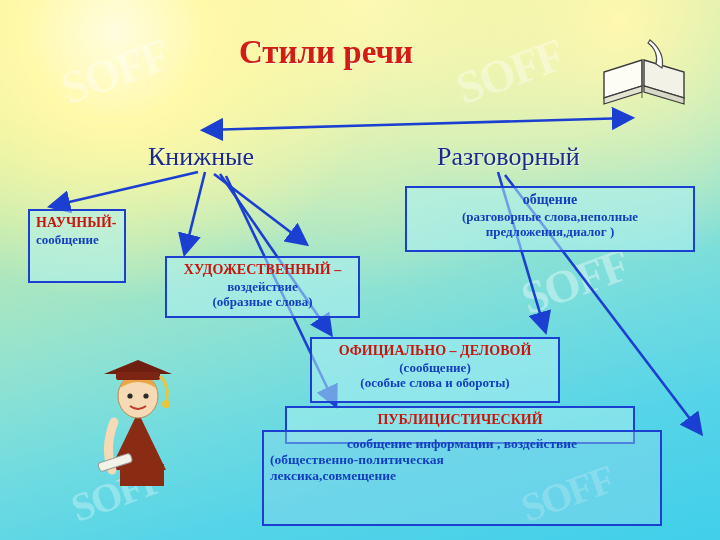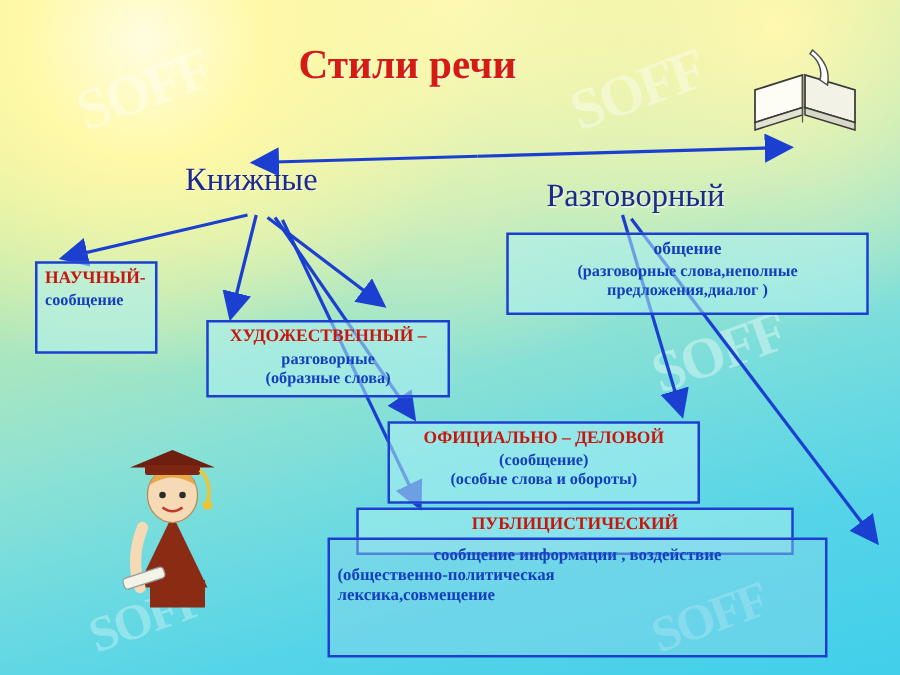--- a/index.html
+++ b/index.html
@@ -57,21 +57,21 @@
   }
 
   .branch {
     position: absolute;
     font-family: "Liberation Serif", serif;
     font-size: 26px;
     color: #1b2a8c;
     text-shadow: 1px 1px 0 rgba(255,255,255,0.55);
     white-space: nowrap;
   }
-  .branch.left  { left: 148px; top: 129px; }
+  .branch.left  { left: 148px; top: 142px; }
   .branch.right { left: 437px; top: 142px; }
 
   .box {
     position: absolute;
     border: 2px solid #1b3fd0;
     background: rgba(175, 240, 242, 0.55);
     box-sizing: border-box;
     padding: 4px 6px;
     font-family: "Liberation Serif", serif;
     font-weight: bold;
@@ -174,21 +174,21 @@
     <path d="M50,54 q8,6 16,0" stroke="#c0392b" stroke-width="2" fill="none"></path>
   </svg>
 
   <div class="box" id="box-nauchny">
     <div class="hd">НАУЧНЫЙ-</div>
     <div>сообщение</div>
   </div>
 
   <div class="box" id="box-hudozh">
     <div class="hd">ХУДОЖЕСТВЕННЫЙ –</div>
-    <div>разговорные</div>
+    <div>воздействие</div>
     <div>(образные  слова)</div>
   </div>
 
   <div class="box" id="box-oficial">
     <div class="hd">ОФИЦИАЛЬНО – ДЕЛОВОЙ</div>
     <div>(сообщение)</div>
     <div>(особые слова и обороты)</div>
   </div>
 
   <div class="box" id="box-publicist">

